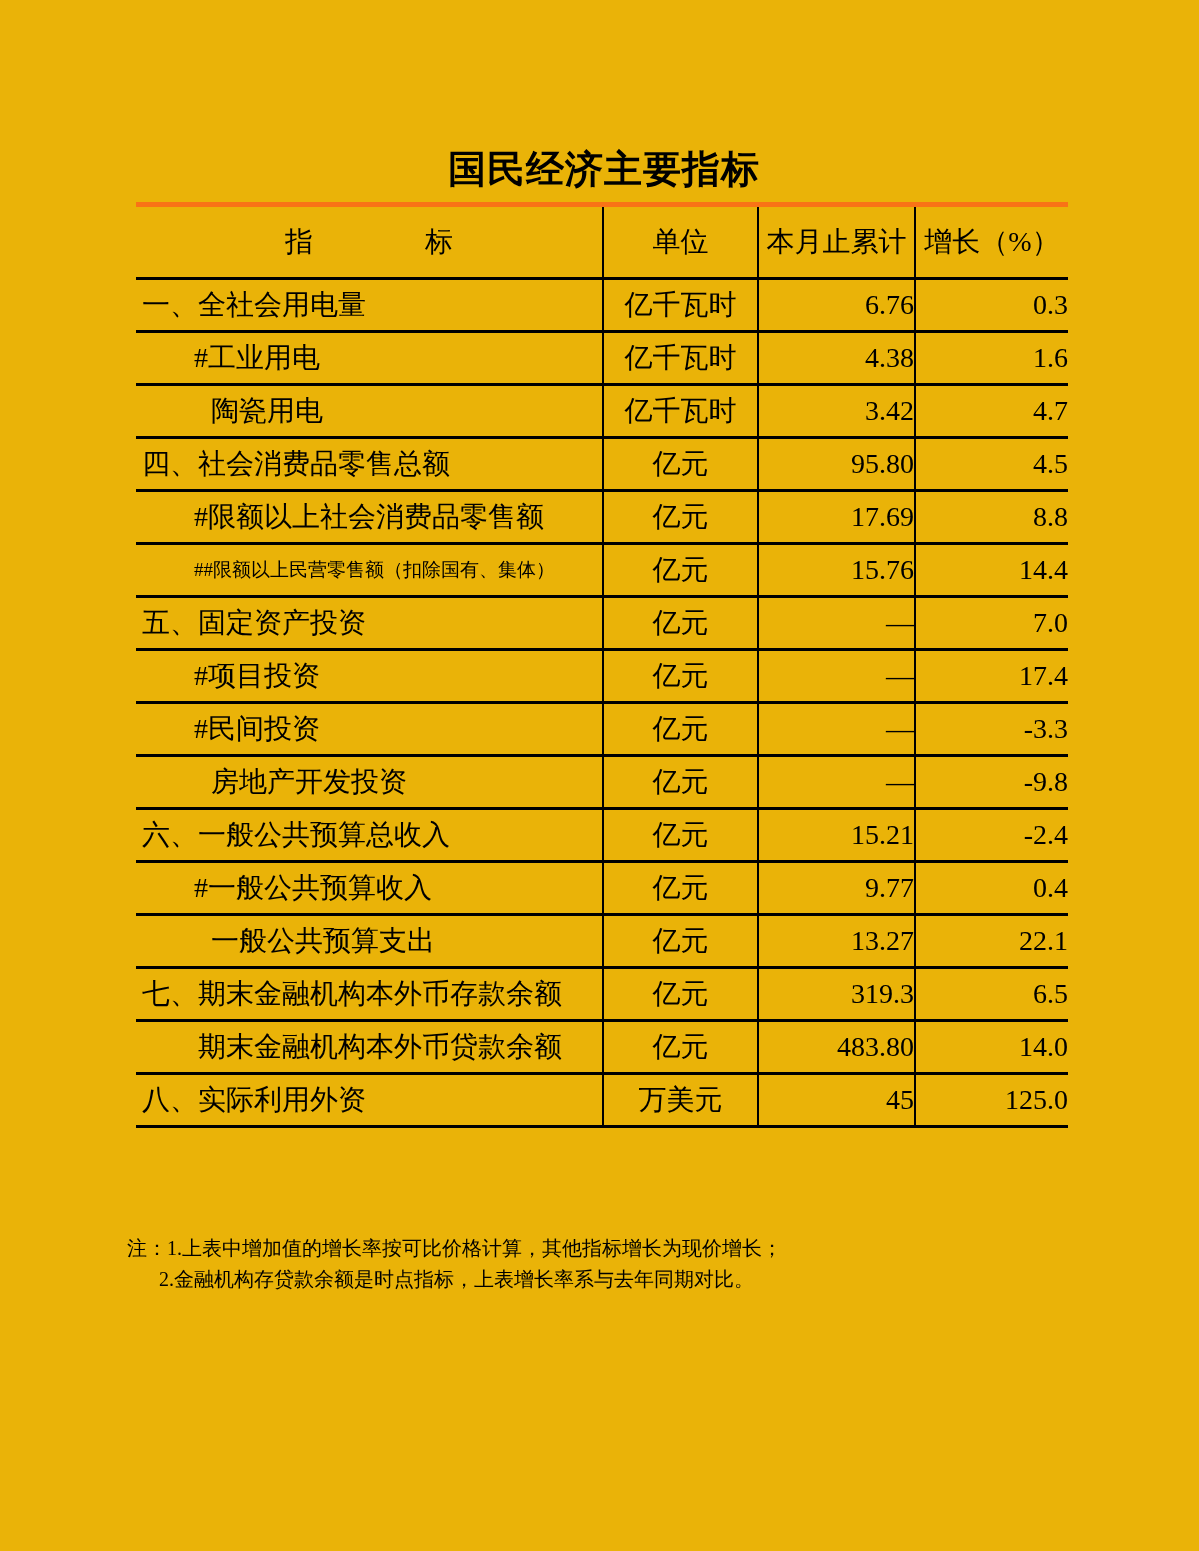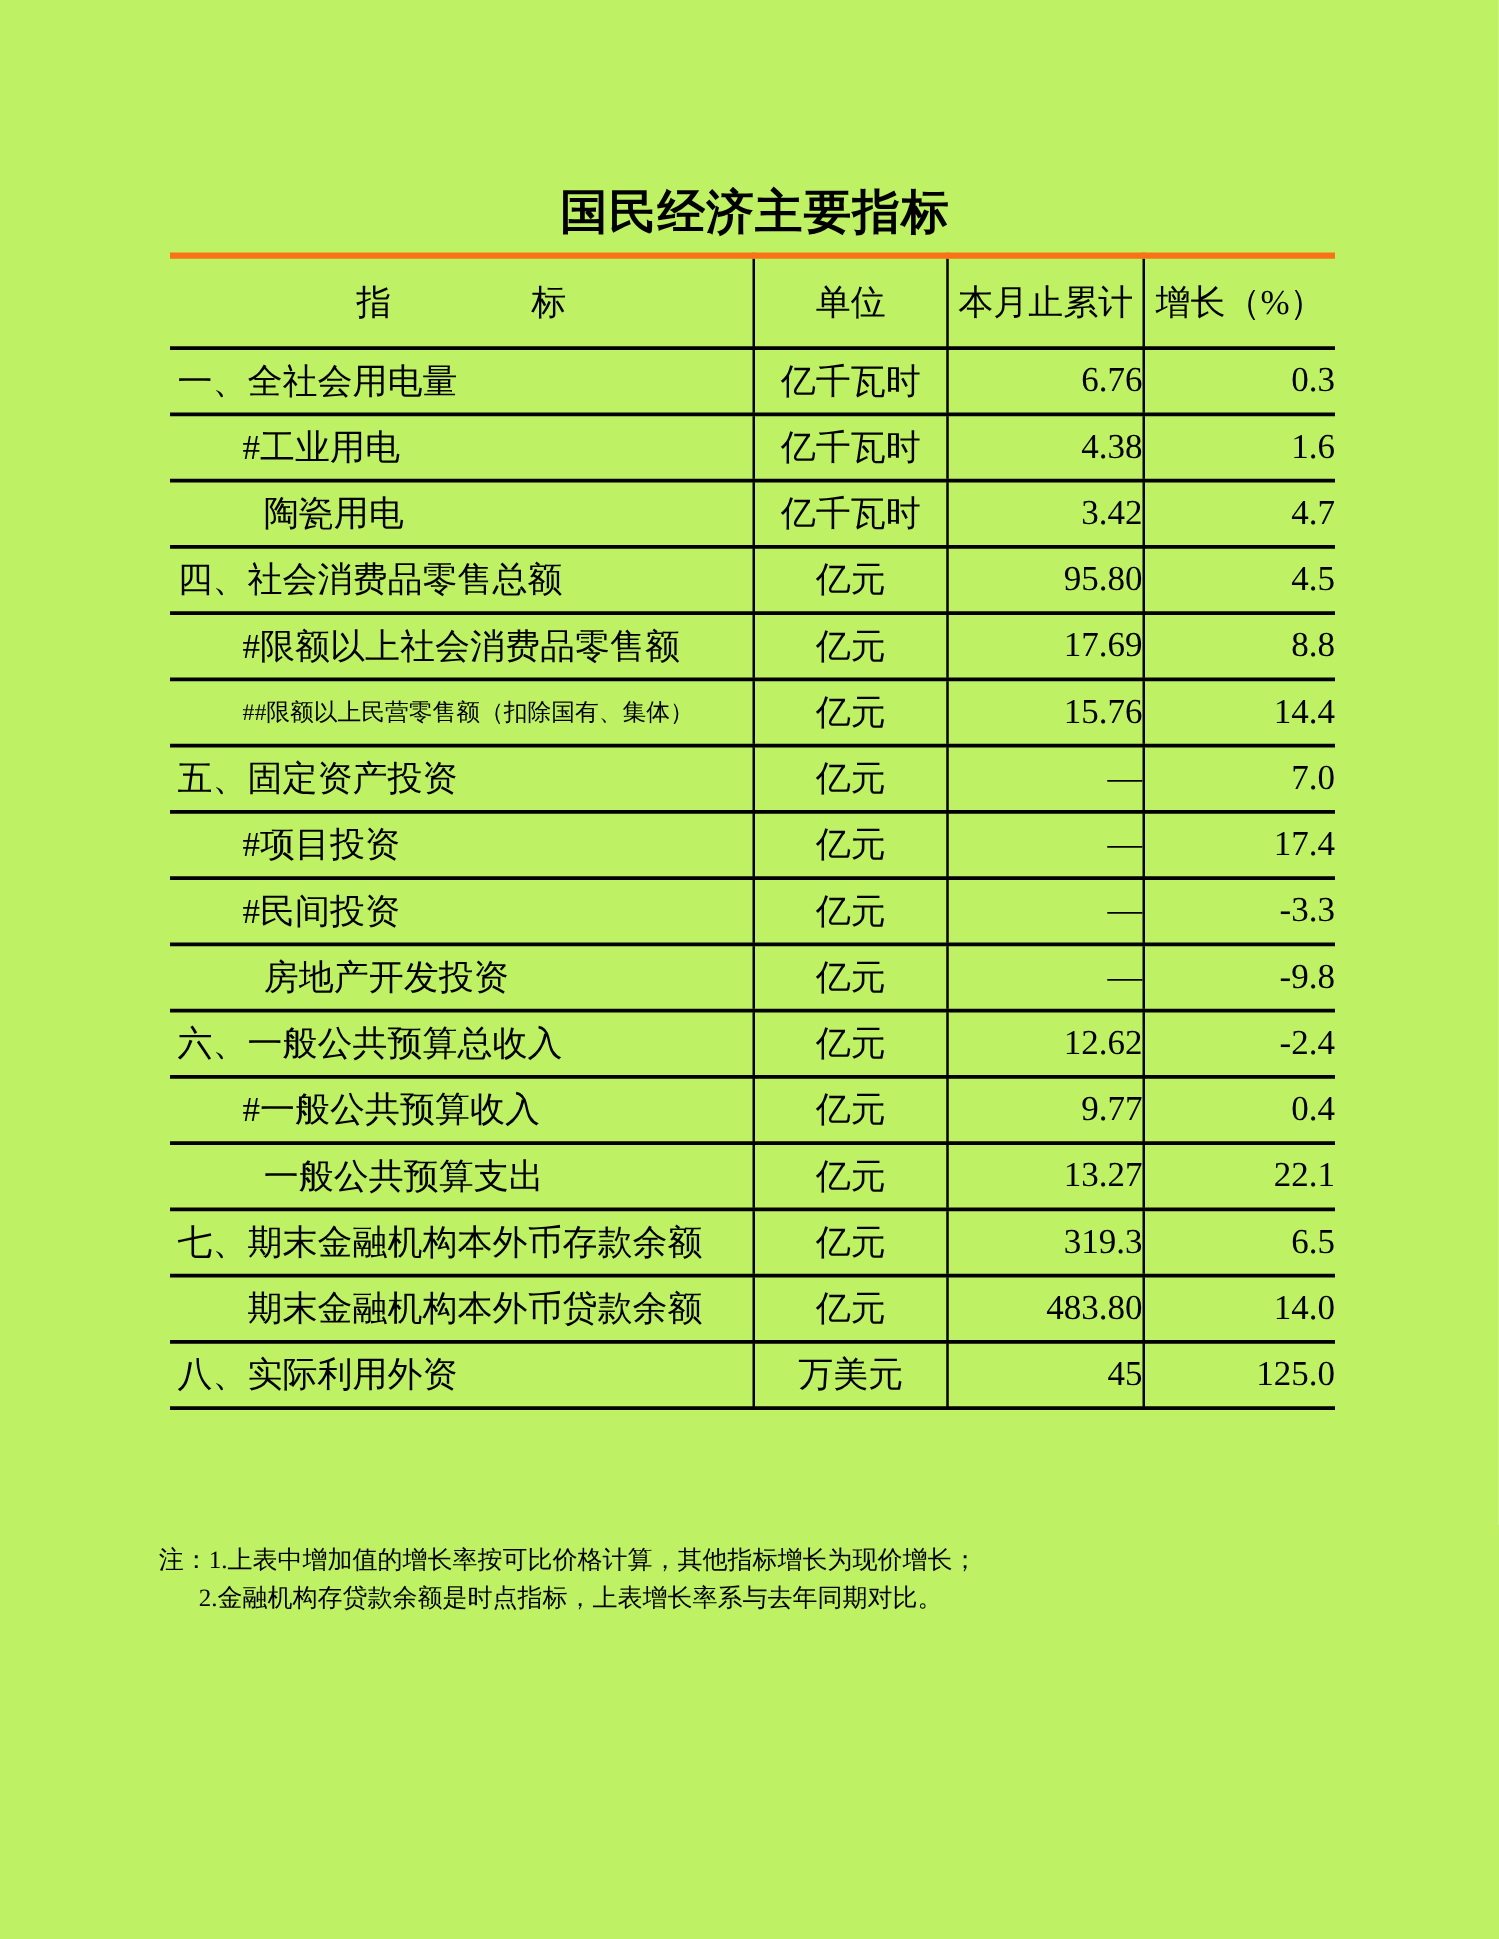--- a/index.html
+++ b/index.html
@@ -1,20 +1,20 @@
 <!DOCTYPE html>
 <html><head>
 <meta charset="utf-8">
 <style>
   html,body{margin:0;padding:0;}
   .page{
     position:relative;
     width:1199px;
     height:1551px;
-    background:#bef264;
+    background:#eab308;
     color:#000000;
     font-family:"Liberation Serif", serif;
     overflow:hidden;
   }
   .doc-title{
     position:absolute;
     top:148px;
     left:138px;
     width:932px;
     margin:0;
@@ -160,21 +160,21 @@
     <tr>
       <td class="c-label l3">房地产开发投资</td>
       <td class="c-unit">亿元</td>
       <td class="c-cum">—</td>
       <td class="c-growth">-9.8</td>
     </tr>
 
     <tr>
       <td class="c-label l1">六、一般公共预算总收入</td>
       <td class="c-unit">亿元</td>
-      <td class="c-cum">12.62</td>
+      <td class="c-cum">15.21</td>
       <td class="c-growth">-2.4</td>
     </tr>
 
     <tr>
       <td class="c-label l2">#一般公共预算收入</td>
       <td class="c-unit">亿元</td>
       <td class="c-cum">9.77</td>
       <td class="c-growth">0.4</td>
     </tr>
 

